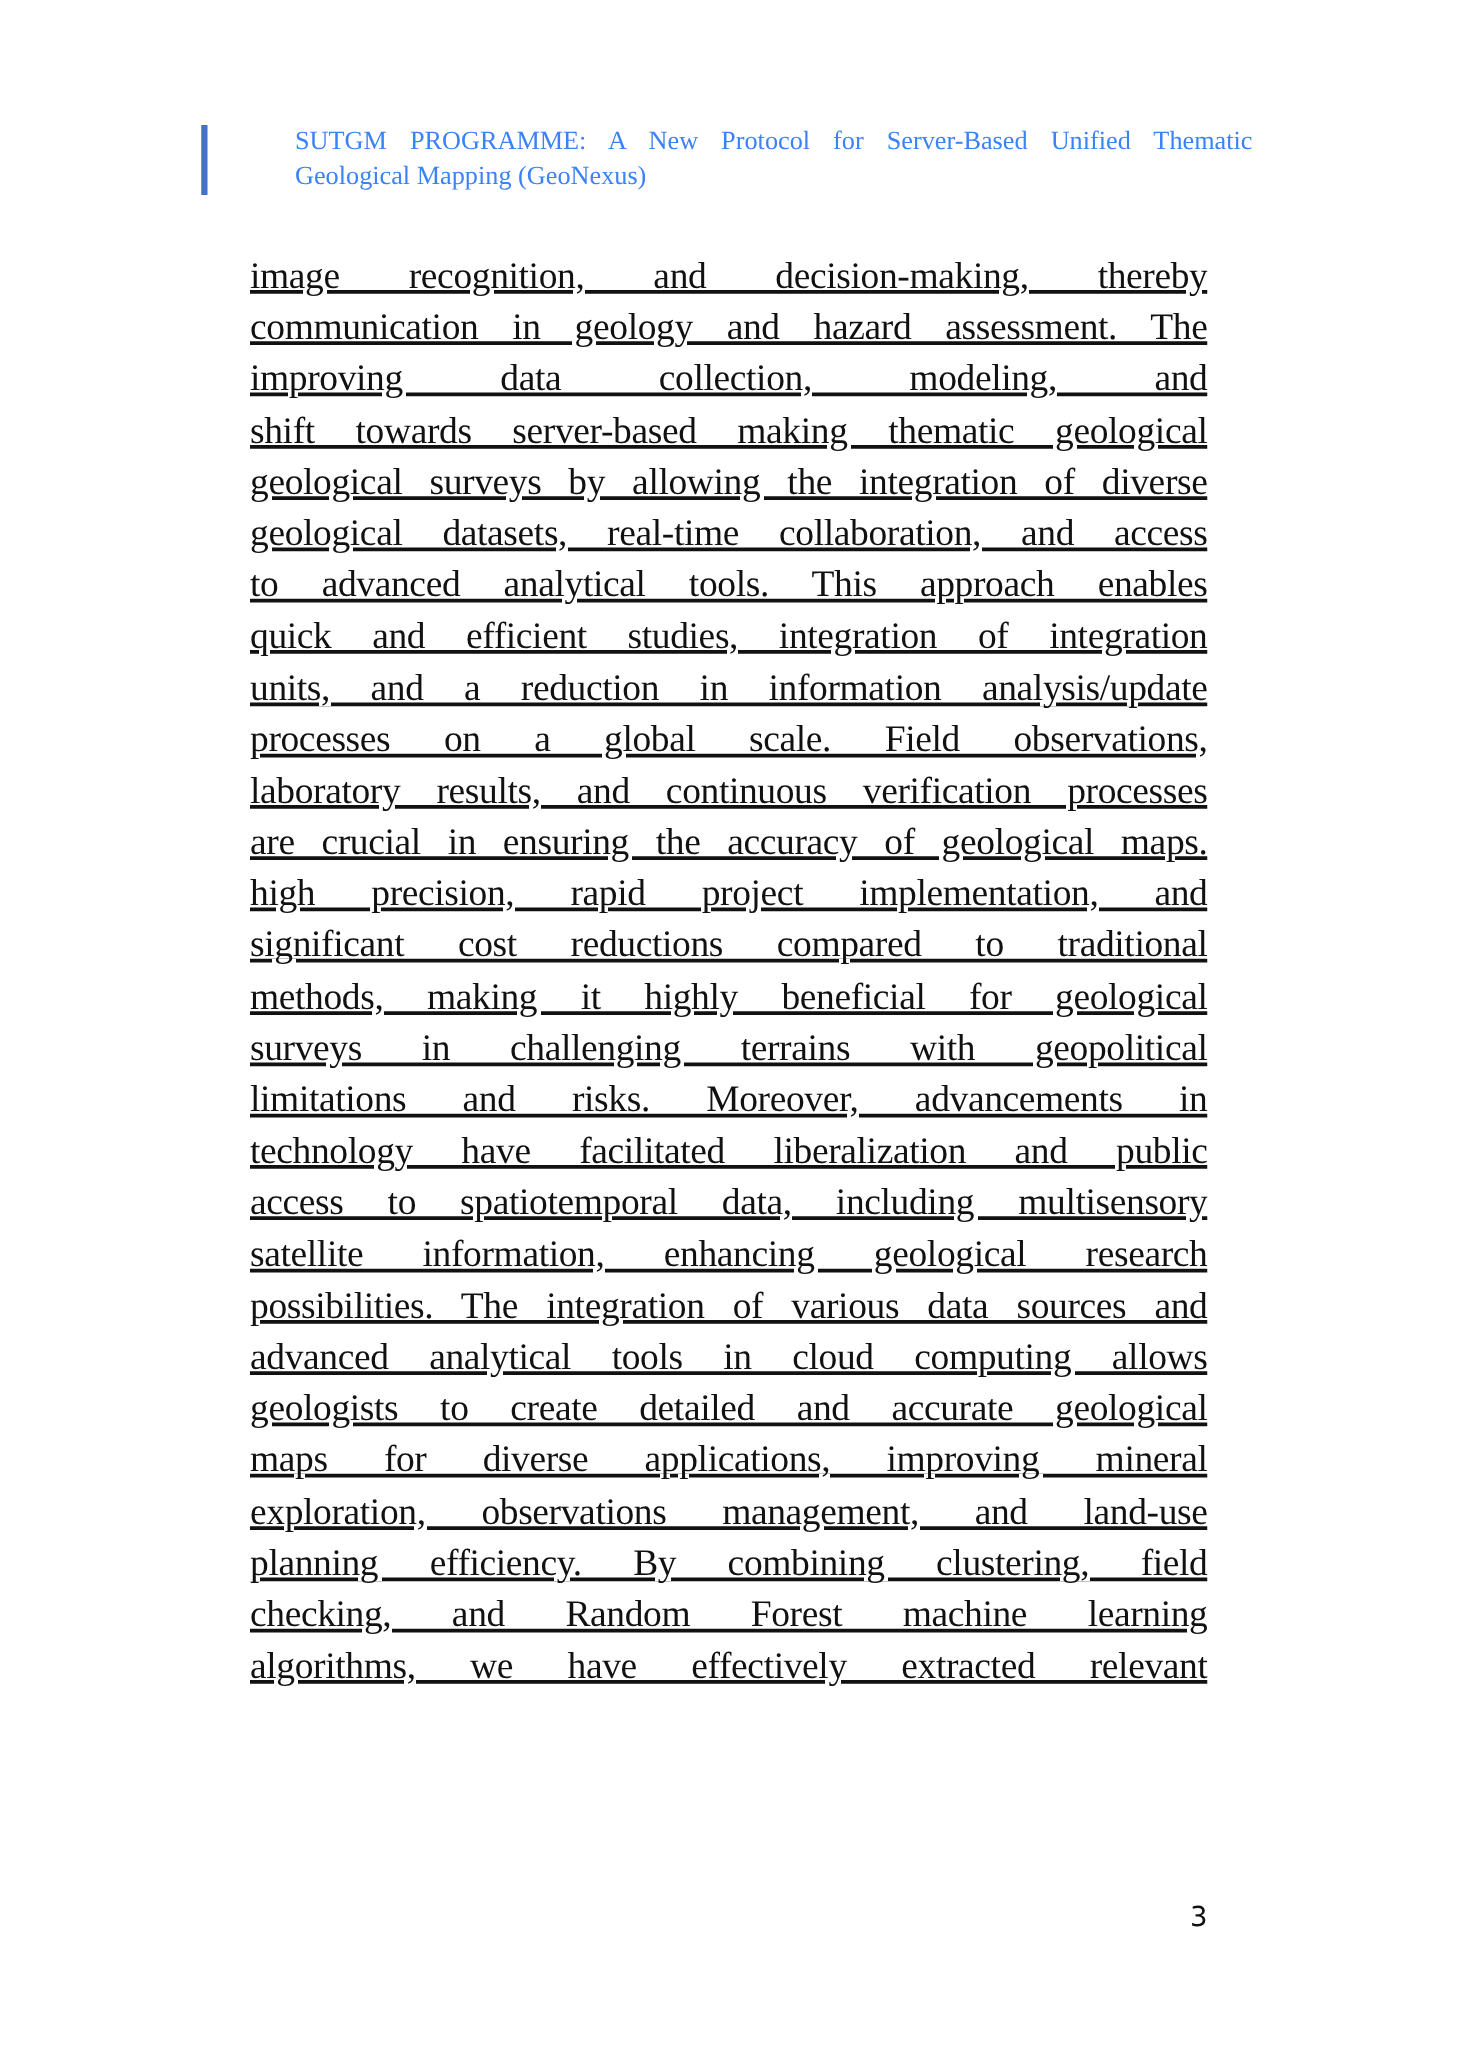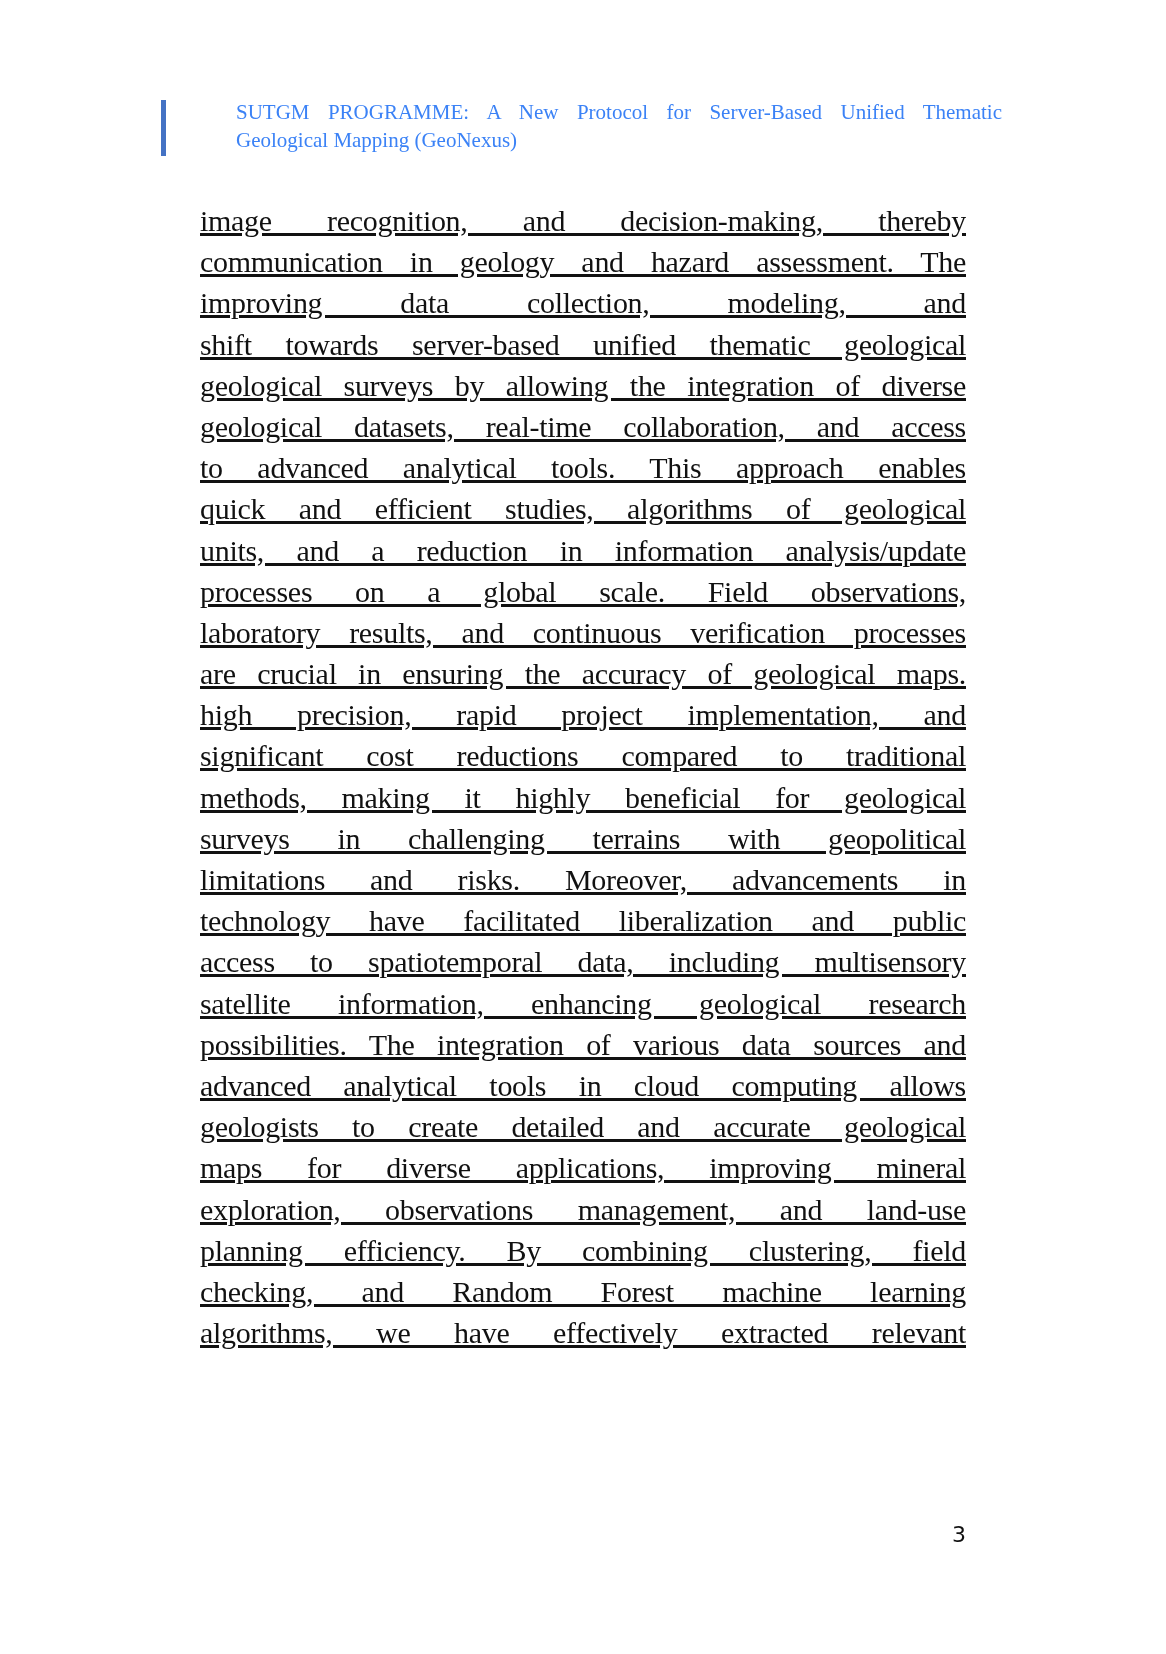--- a/index.html
+++ b/index.html
@@ -79,25 +79,25 @@
 
 <div class="header">
   <span class="hline justify">SUTGM PROGRAMME: A New Protocol for Server-Based Unified Thematic</span>
   <span class="hline">Geological Mapping (GeoNexus)</span>
 </div>
 
 <div class="body-text">
   <span class="line">image recognition, and decision-making, thereby</span>
   <span class="line">communication in geology and hazard assessment. The</span>
   <span class="line">improving data collection, modeling, and</span>
-  <span class="line">shift towards server-based unified thematic geological</span>
+  <span class="line">shift towards server-based making thematic geological</span>
   <span class="line">geological surveys by allowing the integration of diverse</span>
   <span class="line">geological datasets, real-time collaboration, and access</span>
   <span class="line">to advanced analytical tools. This approach enables</span>
-  <span class="line">quick and efficient studies, algorithms of geological</span>
+  <span class="line">quick and efficient studies, integration of integration</span>
   <span class="line">units, and a reduction in information analysis/update</span>
   <span class="line">processes on a global scale. Field observations,</span>
   <span class="line">laboratory results, and continuous verification processes</span>
   <span class="line">are crucial in ensuring the accuracy of geological maps.</span>
   <span class="line">high precision, rapid project implementation, and</span>
   <span class="line">significant cost reductions compared to traditional</span>
   <span class="line">methods, making it highly beneficial for geological</span>
   <span class="line">surveys in challenging terrains with geopolitical</span>
   <span class="line">limitations and risks. Moreover, advancements in</span>
   <span class="line">technology have facilitated liberalization and public</span>

